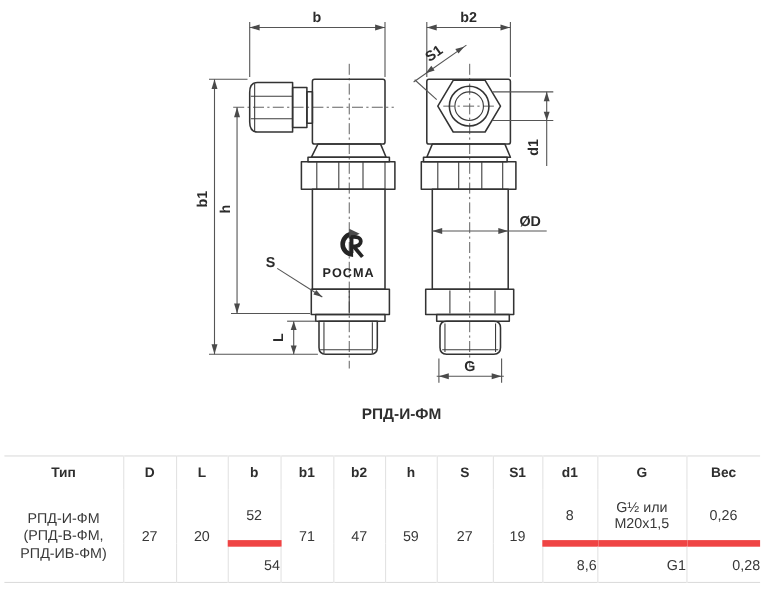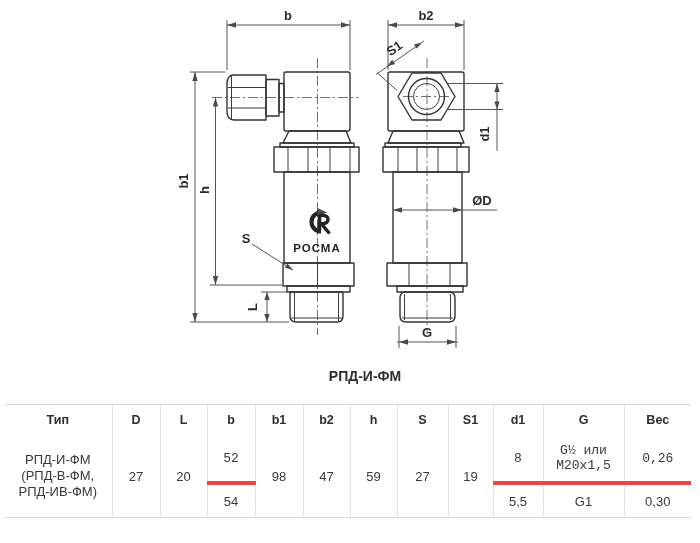--- a/index.html
+++ b/index.html
@@ -10,30 +10,30 @@
   .dimtxt{font-size:13px;font-weight:600;}
   .captxt{font-size:14px;font-weight:700;fill:#2e2e2e;}
   .logotxt{font-size:11.5px;font-weight:700;letter-spacing:1px;fill:#242424;}
   .out{stroke:#333333;stroke-width:1.4;fill:none;stroke-linejoin:round;}
   .thin{stroke:#3c3c3c;stroke-width:1;fill:none;}
   .dim{stroke:#555555;stroke-width:1;fill:none;}
   .cl{stroke:#606060;stroke-width:0.9;fill:none;stroke-dasharray:10 3 2 3;}
   .ah{fill:#4a4a4a;stroke:none;}
   .logo{stroke:#242424;fill:none;}
   
-  table.dims{position:absolute;left:4px;top:404px;width:687px;border-collapse:collapse;
+  table.dims{position:absolute;left:4px;top:414px;width:687px;border-collapse:collapse;
              table-layout:fixed;border-top:1px solid #dcdcdc;border-bottom:1px solid #dcdcdc;}
   table.dims th,table.dims td{border-right:1px solid #e3e3e3;padding:0;margin:0;
              vertical-align:middle;text-align:center;}
   table.dims th{font-size:12.5px;font-weight:700;color:#2e2e2e;height:30px;}
   table.dims td{font-size:13px;font-weight:400;color:#383838;}
   table.dims tr.r1 td{height:46px;}
-  table.dims tr.r2 td{height:32px;}
+  table.dims tr.r2 td{height:32px;text-align:right;}
   table.dims .last{border-right:none;}
-  table.dims .split{border-bottom:4px solid #ef4444;font-family:Liberation Mono, monospace;}
+  table.dims .split{border-bottom:6px solid #ef4444;}
   td.type{text-align:left;padding-left:16px;font-size:12.5px;line-height:16px;
           white-space:pre-line;color:#333;}
   td.gcell{font-size:12.5px;line-height:15px;padding:0 6px;}
 </style>
 </head>
 <body>
 
 <div class="page">
 
   <svg width="700" height="410" viewBox="0 0 700 410">
@@ -215,30 +215,30 @@
       </tr>
     </thead>
     <tbody>
       <tr class="r1">
         <td class="type" rowspan="2">РПД-И-ФМ
 (РПД-В-ФМ,
 РПД-ИВ-ФМ)</td>
         <td rowspan="2">27</td>
         <td rowspan="2">20</td>
         <td class="split">52</td>
-        <td rowspan="2">98</td>
+        <td rowspan="2">71</td>
         <td rowspan="2">47</td>
         <td rowspan="2">59</td>
         <td rowspan="2">27</td>
         <td rowspan="2">19</td>
         <td class="split">8</td>
         <td class="split gcell">G½ или M20x1,5</td>
         <td class="split last">0,26</td>
       </tr>
       <tr class="r2">
         <td>54</td>
-        <td>5,5</td>
+        <td>8,6</td>
         <td class="gcell">G1</td>
-        <td class="last">0,30</td>
+        <td class="last">0,28</td>
       </tr>
     </tbody>
   </table>
 </div>
 
 </body></html>

